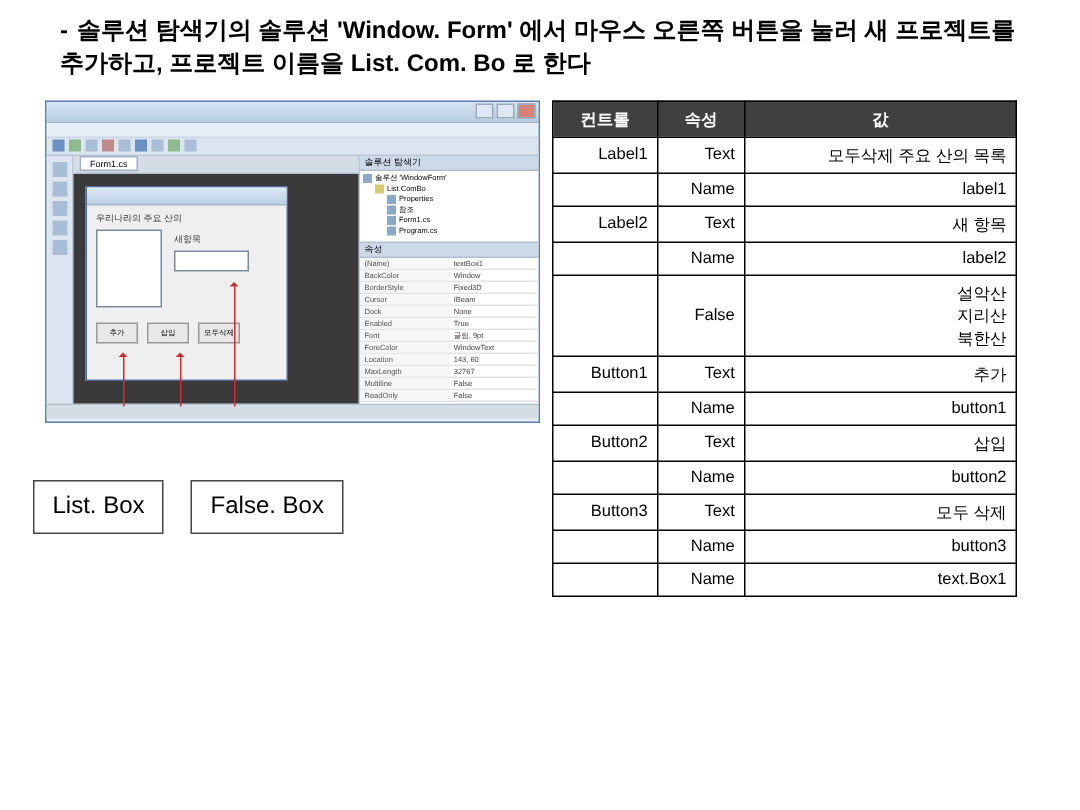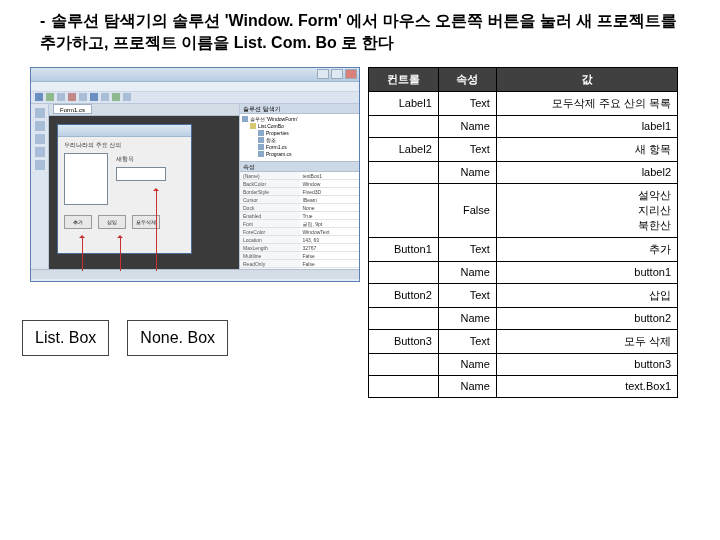--- a/index.html
+++ b/index.html
@@ -476,14 +476,14 @@
           <td></td>
           <td>Name</td>
           <td>text.Box1</td>
         </tr>
       </tbody>
   </table>
 </div>
 
 <div class="labels-row">
   <div class="label-box">List. Box</div>
-  <div class="label-box">None. Box</div>
+  <div class="label-box">False. Box</div>
 </div>
 
 </body></html>

